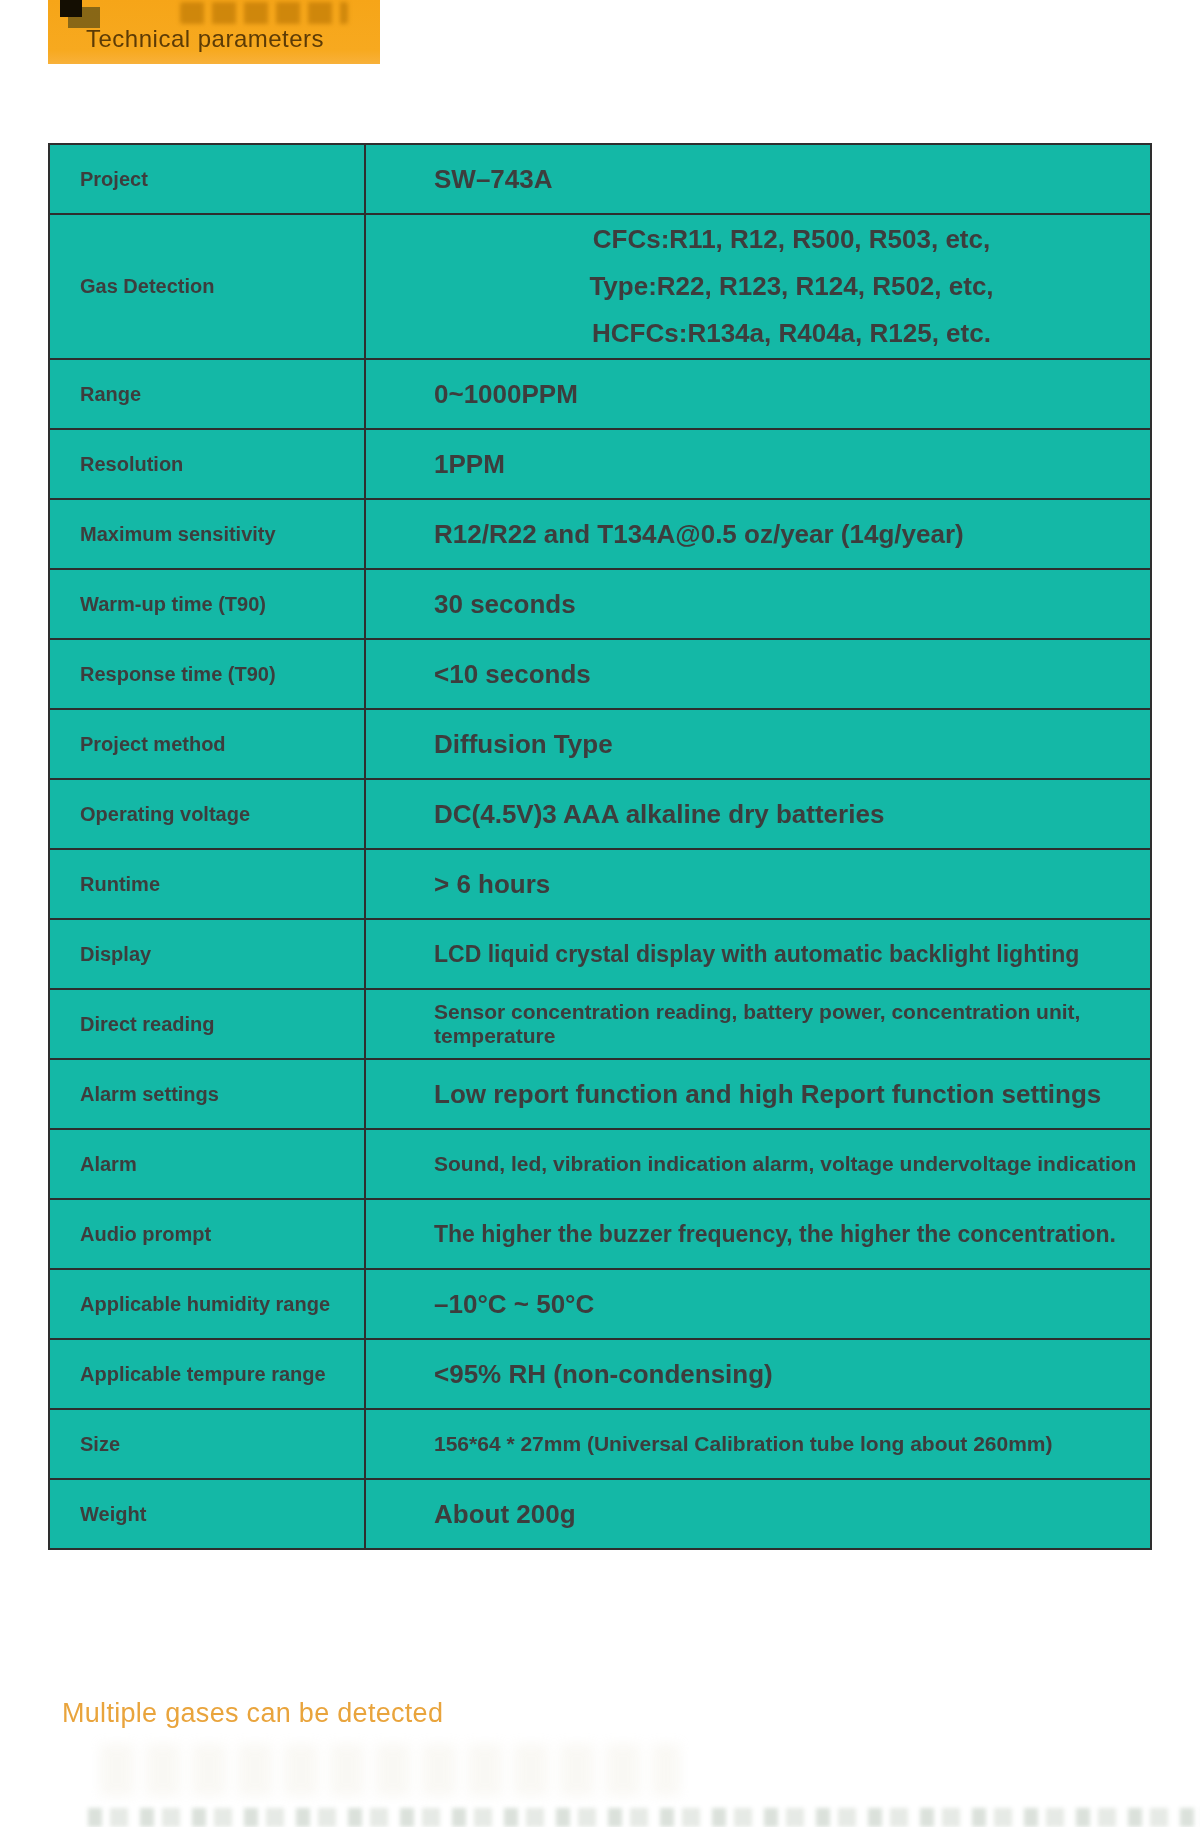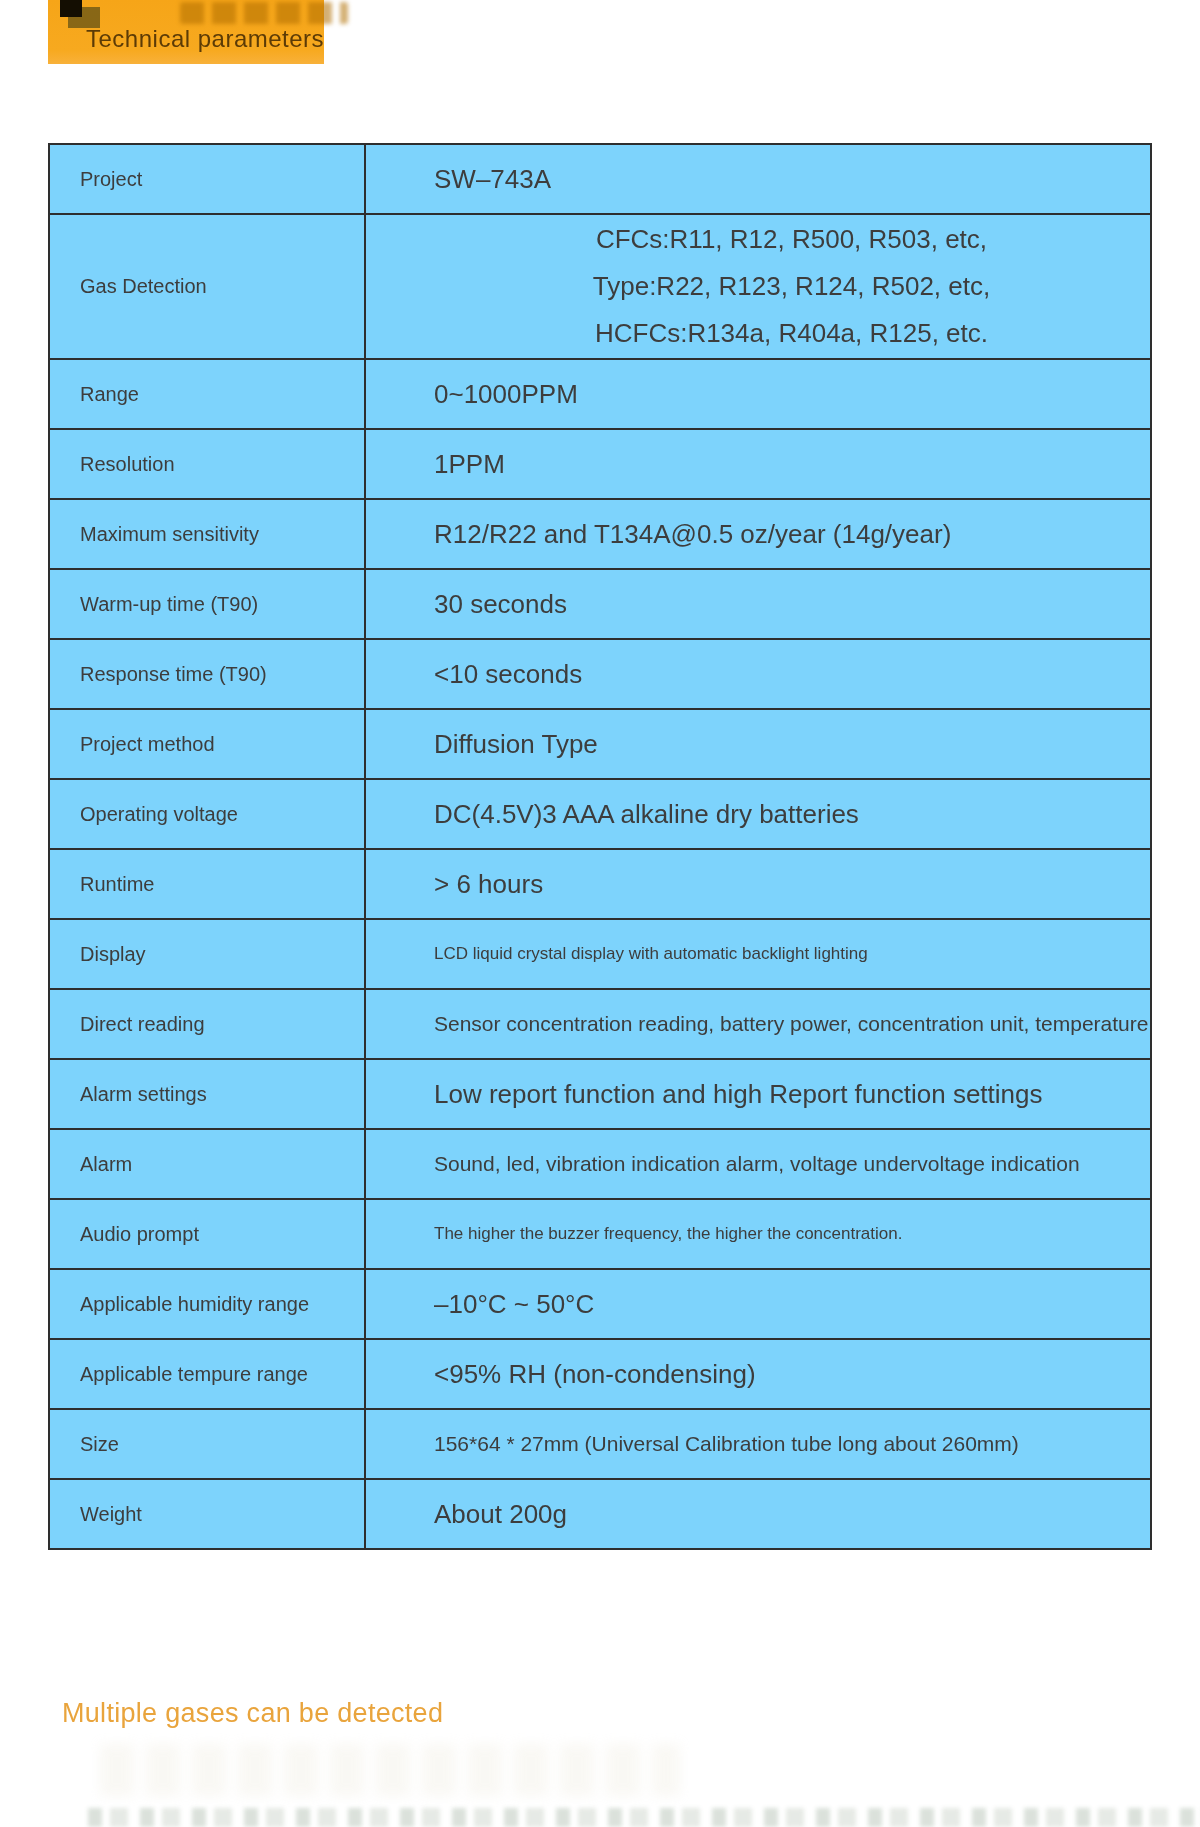--- a/index.html
+++ b/index.html
@@ -6,21 +6,21 @@
   .page{
     position:relative;
     width:1200px;height:1827px;
     background:#ffffff;
     font-family:"Liberation Sans", sans-serif;
     overflow:hidden;
   }
   
   .badge{
     position:absolute;left:48px;top:0;
-    width:276px;height:64px;
+    width:332px;height:64px;
     background:linear-gradient(180deg,#f6a518 0%,#f7a91f 78%,#f8b13a 100%);
   }
   .badge-label{
     position:absolute;left:38px;bottom:11px;
     font-size:24px;color:#5c3b06;letter-spacing:.5px;
     white-space:nowrap;
   }
   .badge-ghost{
     position:absolute;left:132px;top:2px;width:168px;height:22px;
     background:repeating-linear-gradient(90deg,
@@ -33,38 +33,39 @@
   }
   .marker-black{
     position:absolute;left:12px;top:0;width:22px;height:17px;
     background:#140e02;
   }
   
   table.spec{
     position:absolute;left:48px;top:143px;
     width:1104px;
     border-collapse:collapse;table-layout:fixed;
-    background:#7dd3fc;
+    background:#14b8a6;
+    font-weight:bold;
   }
   table.spec td{
     border:2px solid #2e2e2e;
     vertical-align:middle;
     color:#3d3d3d;
     box-sizing:border-box;
   }
   td.label-cell{
     width:316px;
     padding-left:30px;
     font-size:20px;color:#434343;
   }
   td.value-cell{padding-left:68px;}
   tr.spec-row{height:70px;}
   tr.spec-row.tall{height:142px;}
   .v-lg{font-size:26px;}
-  .v-md{font-size:17px;}
+  .v-md{font-size:23px;}
   .v-smd{font-size:21px;padding-left:34px;margin-top:7px;}
   .v-sm{font-size:21px;padding-left:24px;}
   .value-lines{line-height:47px;text-align:center;}
   
   .footer-headline{
     position:absolute;left:62px;top:1698px;
     font-size:27px;color:#e9a43c;letter-spacing:.3px;
     white-space:nowrap;
   }
   .footer-ghost{

